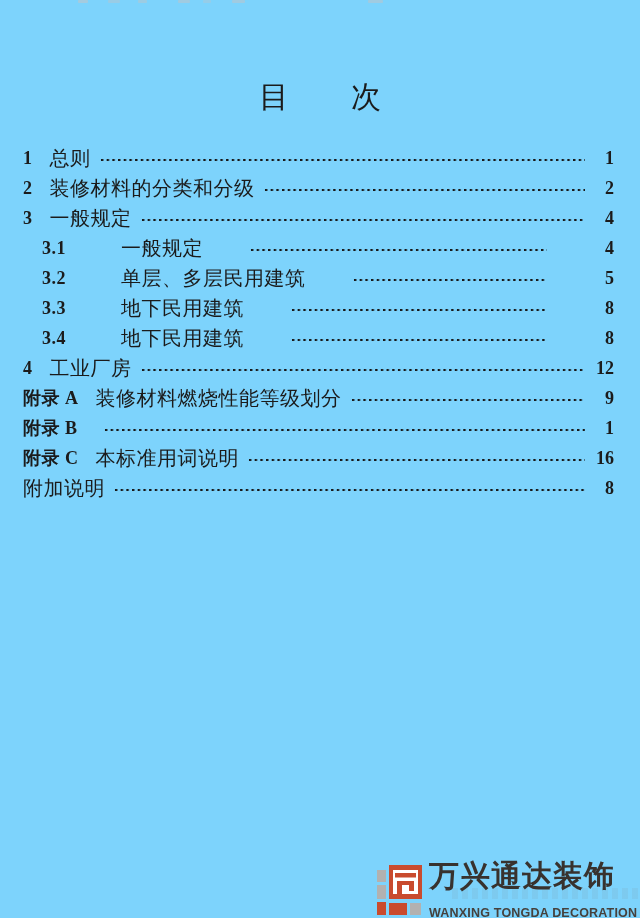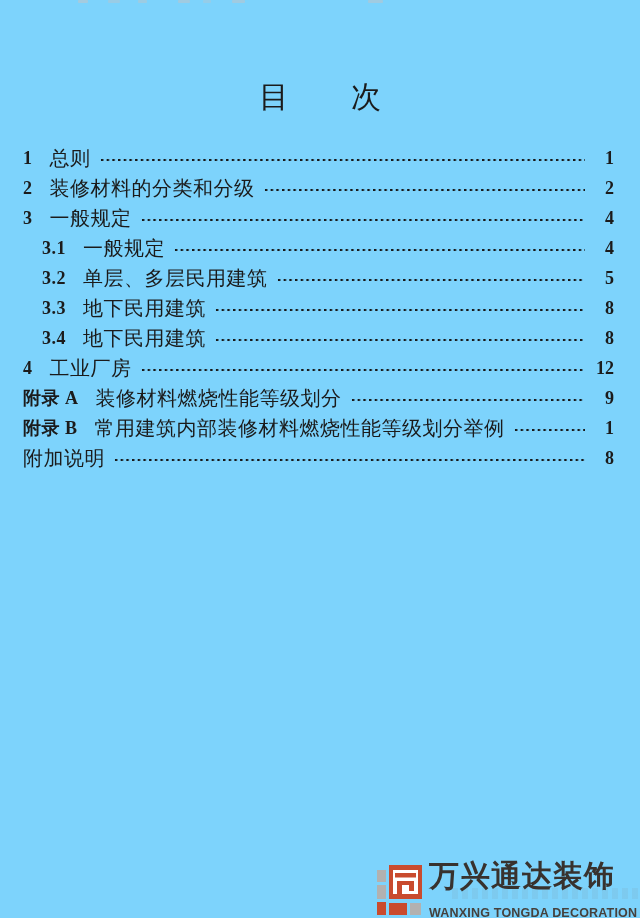--- a/index.html
+++ b/index.html
@@ -22,21 +22,21 @@
 
   .title {
     position:absolute; top:56px; left:0; width:100%;
     text-align:center; font-size:30px; font-weight:400; line-height:42px;
     white-space:nowrap;
   }
   .title .t-gap { display:inline-block; width:62px; }
 
   .toc { position:absolute; top:143px; left:23px; width:591px; }
   .toc-row { display:flex; align-items:center; height:30px; font-size:20px; }
-  .toc-row.lvl2 { padding-left:19px; }
+  .toc-row.lvl2 { padding-left:19px;gap:38px; }
   .row-num { font-weight:bold; font-size:18px; margin-right:17px; white-space:nowrap; letter-spacing:.5px; }
   .row-num:empty { display:none; }
   .row-title { white-space:nowrap; letter-spacing:.5px; }
   .leader {
     flex:1 1 auto; height:4px; align-self:center;
     margin:3px 7px 0 9px;
     background-image:radial-gradient(circle at 2px 2px, #161616 1.3px, rgba(0,0,0,0) 1.55px);
     background-size:5.7px 4px; background-repeat:repeat-x; background-position:left center;
   }
   .row-page { font-weight:bold; font-size:18px; min-width:22px; text-align:right; }
@@ -127,23 +127,28 @@
         <span class="row-page">12</span>
       </div>
       <div class="toc-row">
         <span class="row-num">附录 A</span>
         <span class="row-title">装修材料燃烧性能等级划分</span>
         <span class="leader"></span>
         <span class="row-page">9</span>
       </div>
       <div class="toc-row">
         <span class="row-num">附录 B</span>
-        <span class="row-title">常用建筑内部装修材料燃烧性能等级划分举例</span>
         <span class="leader"></span>
         <span class="row-page">1</span>
+      </div>
+      <div class="toc-row">
+        <span class="row-num">附录 C</span>
+        <span class="row-title">本标准用词说明</span>
+        <span class="leader"></span>
+        <span class="row-page">16</span>
       </div>
       <div class="toc-row">
         <span class="row-title">附加说明</span>
         <span class="leader"></span>
         <span class="row-page">8</span>
       </div>
     </div>
 
   <div class="logo-ghost"></div>
 

